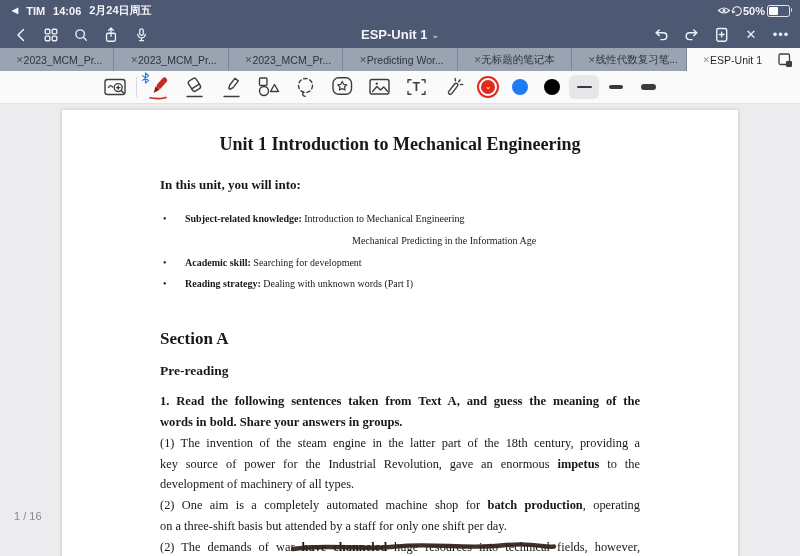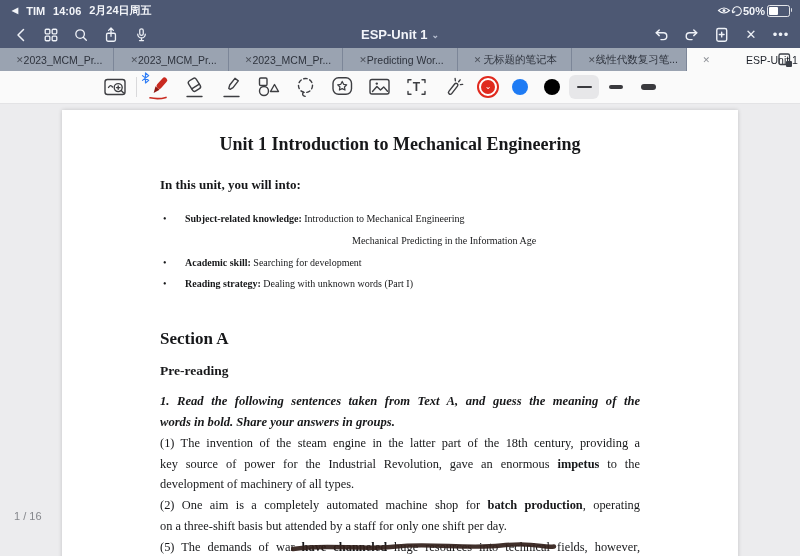--- a/index.html
+++ b/index.html
@@ -22,21 +22,21 @@
   .nav-btn svg{stroke:#eef1f7;fill:none;stroke-width:1.5;stroke-linecap:round;stroke-linejoin:round;}
   .nav-title{position:absolute;left:0;right:0;top:0;height:27px;display:flex;align-items:center;justify-content:center;
              gap:4px;font-size:13px;font-weight:600;color:#f2f4f9;pointer-events:none;}
   .nav-title .chev{font-size:9px;color:#b9c1d2;}
   .glyph{font-size:13px;line-height:1;}
   
   .tabbar{position:absolute;left:0;top:48px;width:800px;height:23px;background:#8b94a6;display:flex;}
   .tab{flex:1;display:flex;align-items:center;background:#9aa3b1;border-right:1px solid #7c8698;
        font-size:10.5px;color:#2e333d;overflow:hidden;white-space:nowrap;cursor:pointer;}
   .tab .tab-x{margin-left:16px;font-size:9px;color:#4d525c;}
-  .tab .tab-label{flex:1;text-align:right;padding-right:14px;overflow:hidden;}
+  .tab .tab-label{flex:1;text-align:left;padding-right:14px;overflow:hidden;}
   .tab.active{background:#fafafa;border-right:none;color:#1e222a;font-weight:400;}
   .tab.active .tab-x{color:#8e9197;}
   .tab.active .tab-label{padding-right:2px;}
   .newnote{position:absolute;right:7px;top:52px;cursor:pointer;}
   
   .toolbar{position:absolute;left:0;top:71px;width:800px;height:33px;background:#fafafa;
            display:flex;align-items:center;padding-left:97px;box-sizing:border-box;border-bottom:1px solid #e3e3e5;}
   .tool{width:37px;height:28px;display:flex;align-items:center;justify-content:center;cursor:pointer;position:relative;}
   .tool svg{stroke:#3d3e42;fill:none;stroke-width:1.4;stroke-linecap:round;stroke-linejoin:round;}
   .tb-div{width:1px;height:20px;background:#d9d9db;margin:0 2px;}
@@ -54,21 +54,21 @@
   .page{position:absolute;left:62px;top:6px;width:676px;height:450px;background:#ffffff;
         box-shadow:0 0 4px rgba(0,0,0,.18);overflow:hidden;font-family:"Liberation Serif",serif;color:#17181a;}
   .doc{padding:23px 98px 0 98px;}
   .doc-title{font-size:18px;font-weight:bold;text-align:center;line-height:23px;}
   .intro-h{font-size:13px;font-weight:bold;margin-top:20px;line-height:17px;}
   .bullets{margin-top:15px;font-size:10px;}
   .bullets .tl{line-height:21.8px;}
   .blt{display:inline-block;width:25px;padding-left:3px;box-sizing:border-box;}
   .section-h{font-size:17px;font-weight:bold;margin-top:33px;line-height:22px;}
   .sub-h{font-size:13.5px;font-weight:bold;margin-top:12px;line-height:18px;}
-  .task{margin-top:11px;font-size:12.6px;font-weight:bold;font-style:italic;}
+  .task{margin-top:11px;font-size:12.6px;font-weight:bold;}
   .para{font-size:12.4px;}
   .tl{line-height:20.8px;}
   .just{text-align:justify;text-align-last:justify;}
   .bold{font-weight:bold;}
   .ink{position:absolute;left:229px;top:430px;pointer-events:none;}
   .page-num{position:absolute;left:14px;top:406px;font-size:11px;color:#85878c;font-family:"Liberation Sans",sans-serif;}
 </style>
 </head>
 <body>
 
@@ -318,21 +318,21 @@
         <div class="task">
             <div class="tl just"><span class="bold">1. Read the following sentences taken from Text A, and guess the meaning of the</span></div>
             <div class="tl"><span class="bold">words in bold. Share your answers in groups.</span></div>
           </div>
         <div class="para">
             <div class="tl just"><span>(1) The invention of the steam engine in the latter part of the 18th century, providing a</span></div>
             <div class="tl just"><span>key source of power for the Industrial Revolution, gave an enormous </span><span class="bold">impetus</span><span> to the</span></div>
             <div class="tl"><span>development of machinery of all types.</span></div>
             <div class="tl just"><span>(2) One aim is a completely automated machine shop for </span><span class="bold">batch production</span><span>, operating</span></div>
             <div class="tl"><span>on a three-shift basis but attended by a staff for only one shift per day.</span></div>
-            <div class="tl just"><span>(5) The demands of war </span><span class="bold">have channeled</span><span> huge resources into technical fields, however,</span></div>
+            <div class="tl just"><span>(2) The demands of war </span><span class="bold">have channeled</span><span> huge resources into technical fields, however,</span></div>
           </div>
       </div>
       <svg class="ink" width="266" height="15" viewBox="0 0 266 15">
         <path d="M2 9 C35 3.5, 70 10.5, 105 6.5 S 175 9.5, 210 5.5 S 252 8.5, 263 6.5" fill="none" stroke="#33201b" stroke-width="4.4" stroke-linecap="round" opacity="0.93"></path>
       </svg>
     </div>
     <div class="page-num">1 / 16</div>
   </div>
 
 </div>

